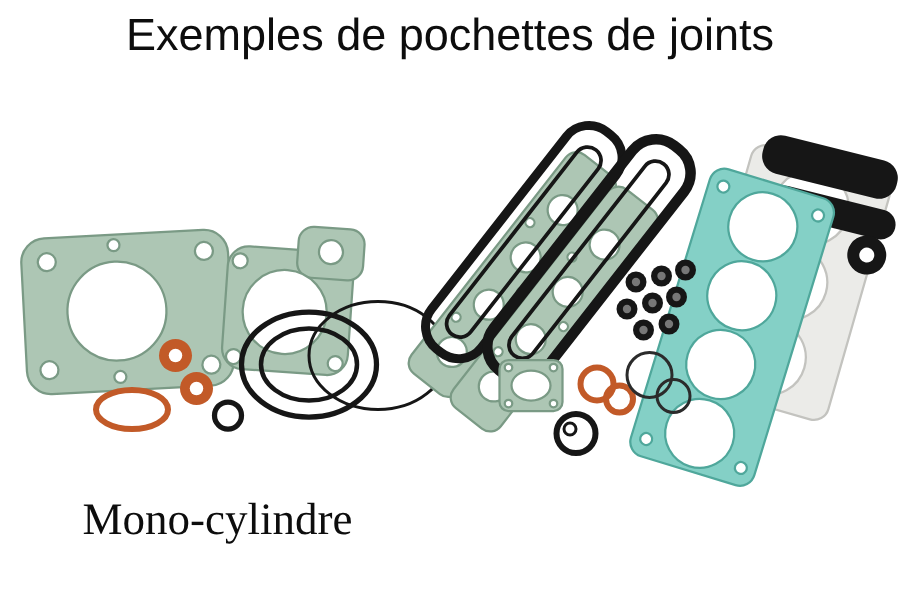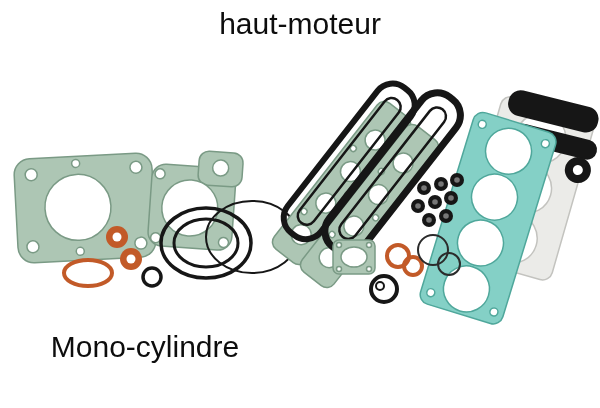--- a/index.html
+++ b/index.html
@@ -19,21 +19,21 @@
     color:#0d0d0d;
   }
   .figure-svg { position:absolute; top:0; left:0; }
   .caption {
     position:absolute;
     text-align:center;
     font-size:30px;
     color:#0d0d0d;
     white-space:nowrap;
   }
-  .caption-mono  { left:25px;  top:330px; width:240px; }
+  .caption-mono  { left:25px;  top:330px; width:240px;font-family:Liberation Serif, serif; }
   .caption-multi { left:295px; top:338px; width:280px; }
 
   
   .g-green   { fill:var(--gasket-green);  stroke:var(--gasket-green-edge); stroke-width:1.5; }
   .g-teal    { fill:var(--gasket-teal);   stroke:var(--gasket-teal-edge);  stroke-width:1.5; }
   .g-gray    { fill:#ebebe8; stroke:#c3c3bf; stroke-width:1.5; }
   .hole      { fill:#ffffff; stroke:var(--gasket-green-edge); stroke-width:1.5; }
   .hole-teal { fill:#ffffff; stroke:var(--gasket-teal-edge);  stroke-width:1.5; }
   .hole-gray { fill:#ffffff; stroke:#c3c3bf; stroke-width:1.5; }
   .hole-plain{ fill:#ffffff; }
@@ -42,21 +42,21 @@
   .rubber-ring { fill:none; stroke:var(--rubber); }
   .rubber-fill { fill:var(--rubber); }
   .thin-ring   { fill:none; stroke:#2b2b2b; stroke-width:2; }
 </style>
 </head>
 <body>
 
 <div class="page">
 
   <div class="title">
-    <div>haut-moteur</div>
+    <div>Exemples de pochettes de joints</div>
   </div>
 
   <svg class="figure-svg" width="600" height="408" viewBox="0 0 600 408" aria-hidden="true">
 
     <g>
 
       <g transform="rotate(-3 85 208)">
         <rect x="16" y="156" width="138" height="104" rx="16" class="g-green"></rect>
         <circle cx="78" cy="207" r="33" class="hole"></circle>
         <circle cx="33" cy="172" r="6" class="hole"></circle>

